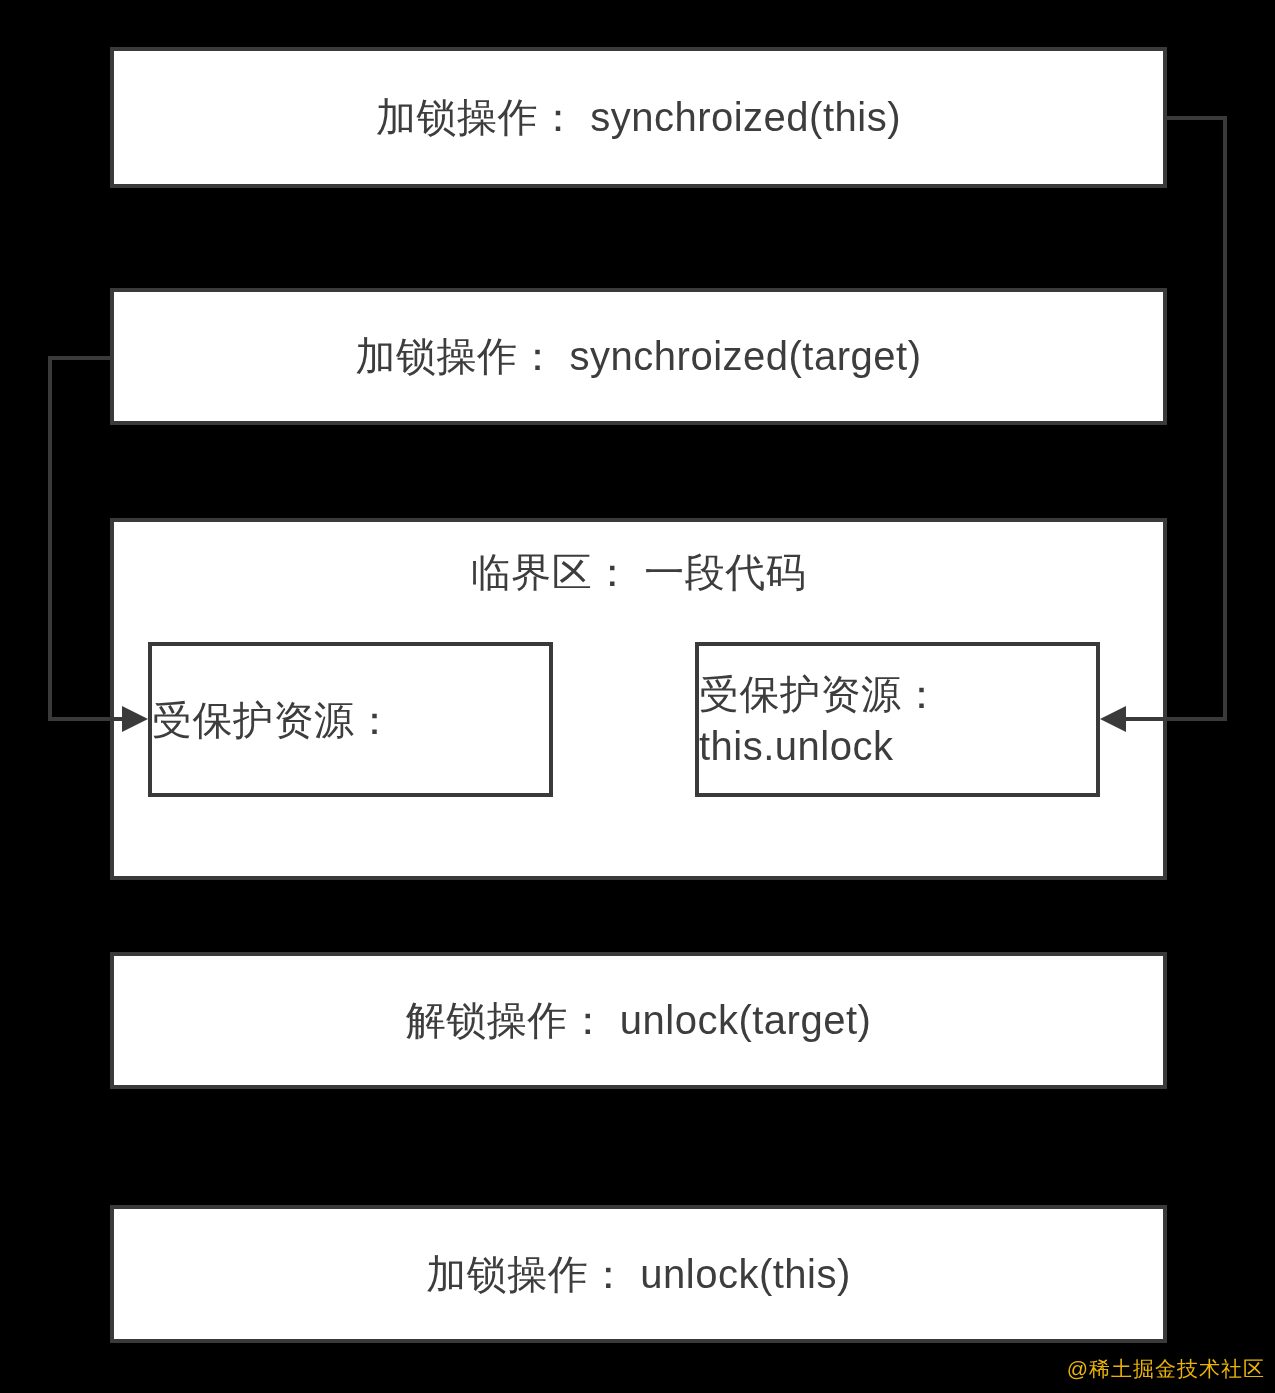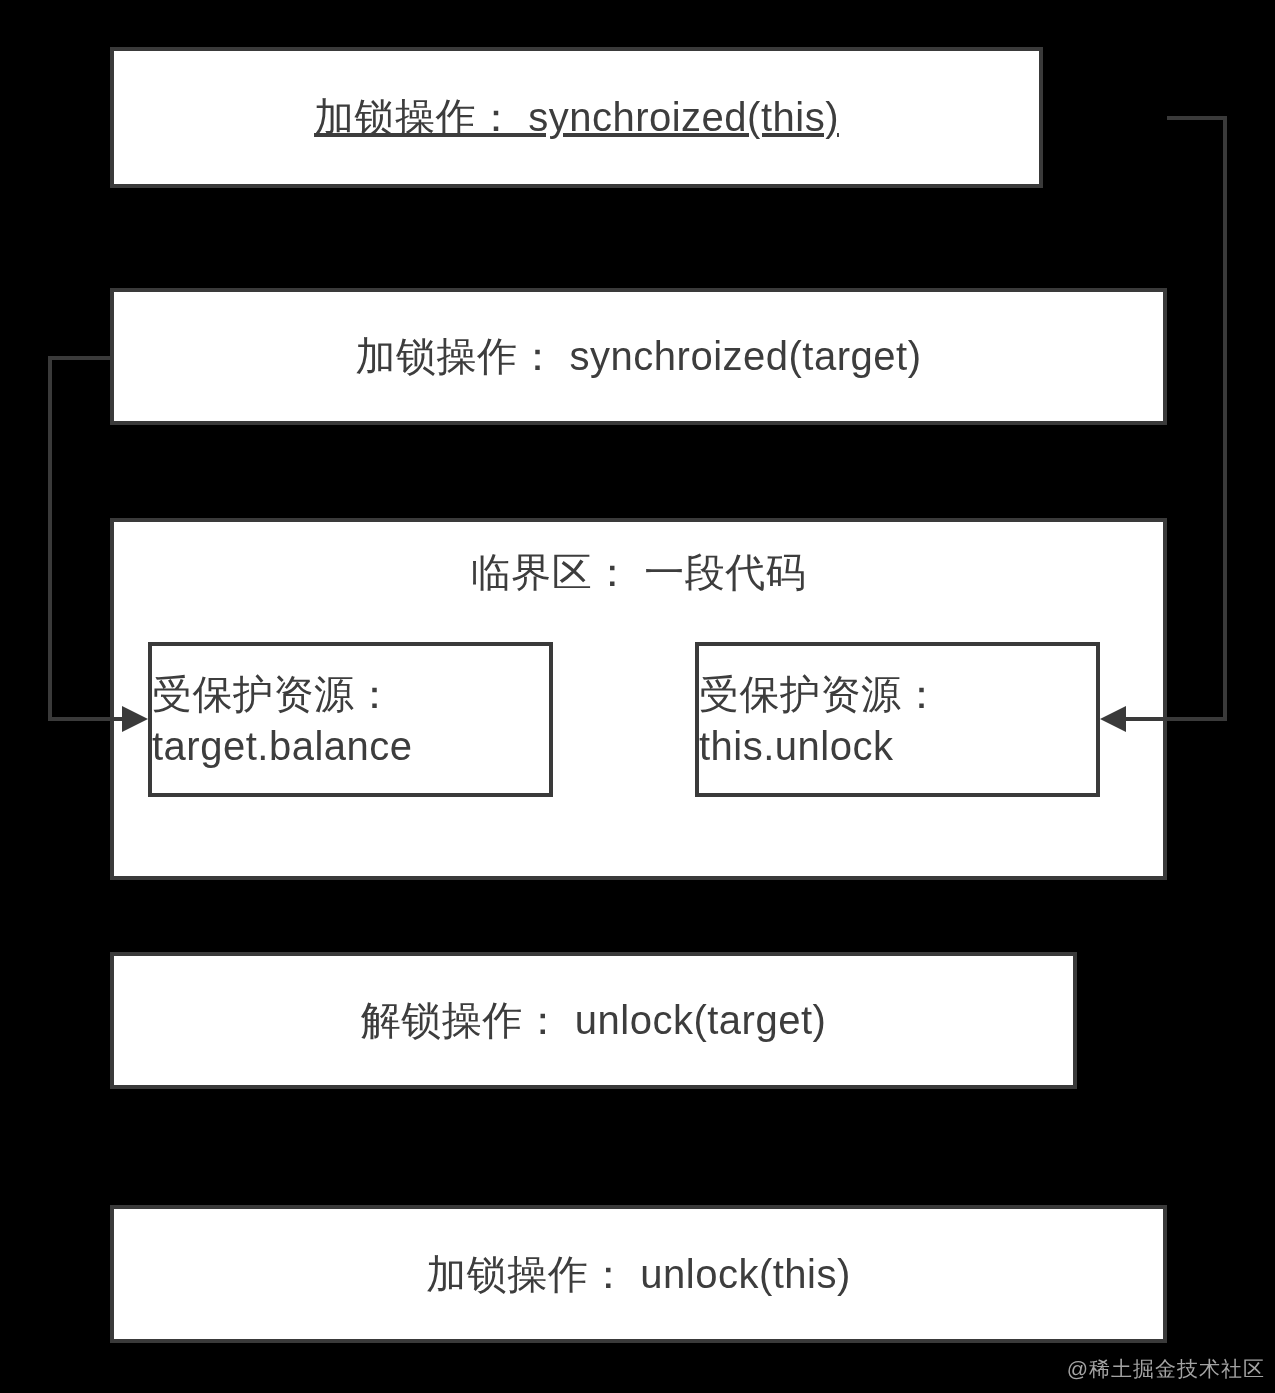--- a/index.html
+++ b/index.html
@@ -17,24 +17,24 @@
     box-sizing: border-box;
     background: #ffffff;
     border: 4px solid #3a3a3a;
     display: flex;
     align-items: center;
     justify-content: center;
     font-size: 40px;
     letter-spacing: 0.5px;
     white-space: nowrap;
   }
-  .box-lock-this   { left: 110px; top: 47px;   width: 933px; height: 141px; text-decoration: underline; }
+  .box-lock-this   { left: 110px; top: 47px;   width: 1057px; height: 141px; }
   .box-lock-target { left: 110px; top: 288px;  width: 1057px; height: 137px; }
   .box-critical    { left: 110px; top: 518px;  width: 1057px; height: 362px; display: block; }
-  .box-unlock-target { left: 110px; top: 952px;  width: 967px; height: 137px; }
+  .box-unlock-target { left: 110px; top: 952px;  width: 1057px; height: 137px; }
   .box-unlock-this   { left: 110px; top: 1205px; width: 1057px; height: 138px; }
 
   .cs-title {
     position: absolute;
     left: 0; top: 26px;
     width: 100%;
     text-align: center;
     font-size: 40px;
     line-height: 48px;
   }
@@ -85,21 +85,21 @@
     border-top: 13px solid transparent;
     border-bottom: 13px solid transparent;
     border-left: 26px solid #3a3a3a;
   }
 
   .watermark {
     position: absolute;
     right: 10px;
     bottom: 10px;
     font-size: 21px;
-    color: #a3a3a3;
+    color: #eab308;
     letter-spacing: 1px;
   }
 </style>
 </head>
 <body>
 
 <div class="stage">
 
   <div class="box box-lock-this">
     <span>加锁操作： synchroized(this)</span>
@@ -107,21 +107,20 @@
 
   <div class="box box-lock-target">
     <span>加锁操作： synchroized(target)</span>
   </div>
 
   <div class="box box-critical">
     <div class="cs-title">临界区： 一段代码</div>
 
     <div class="subbox subbox-left">
       <span>受保护资源：</span>
-      <span>target.balance</span>
     </div>
 
     <div class="subbox subbox-right">
       <span>受保护资源：</span>
       <span>this.unlock</span>
     </div>
   </div>
 
   <div class="box box-unlock-target">
     <span>解锁操作： unlock(target)</span>

